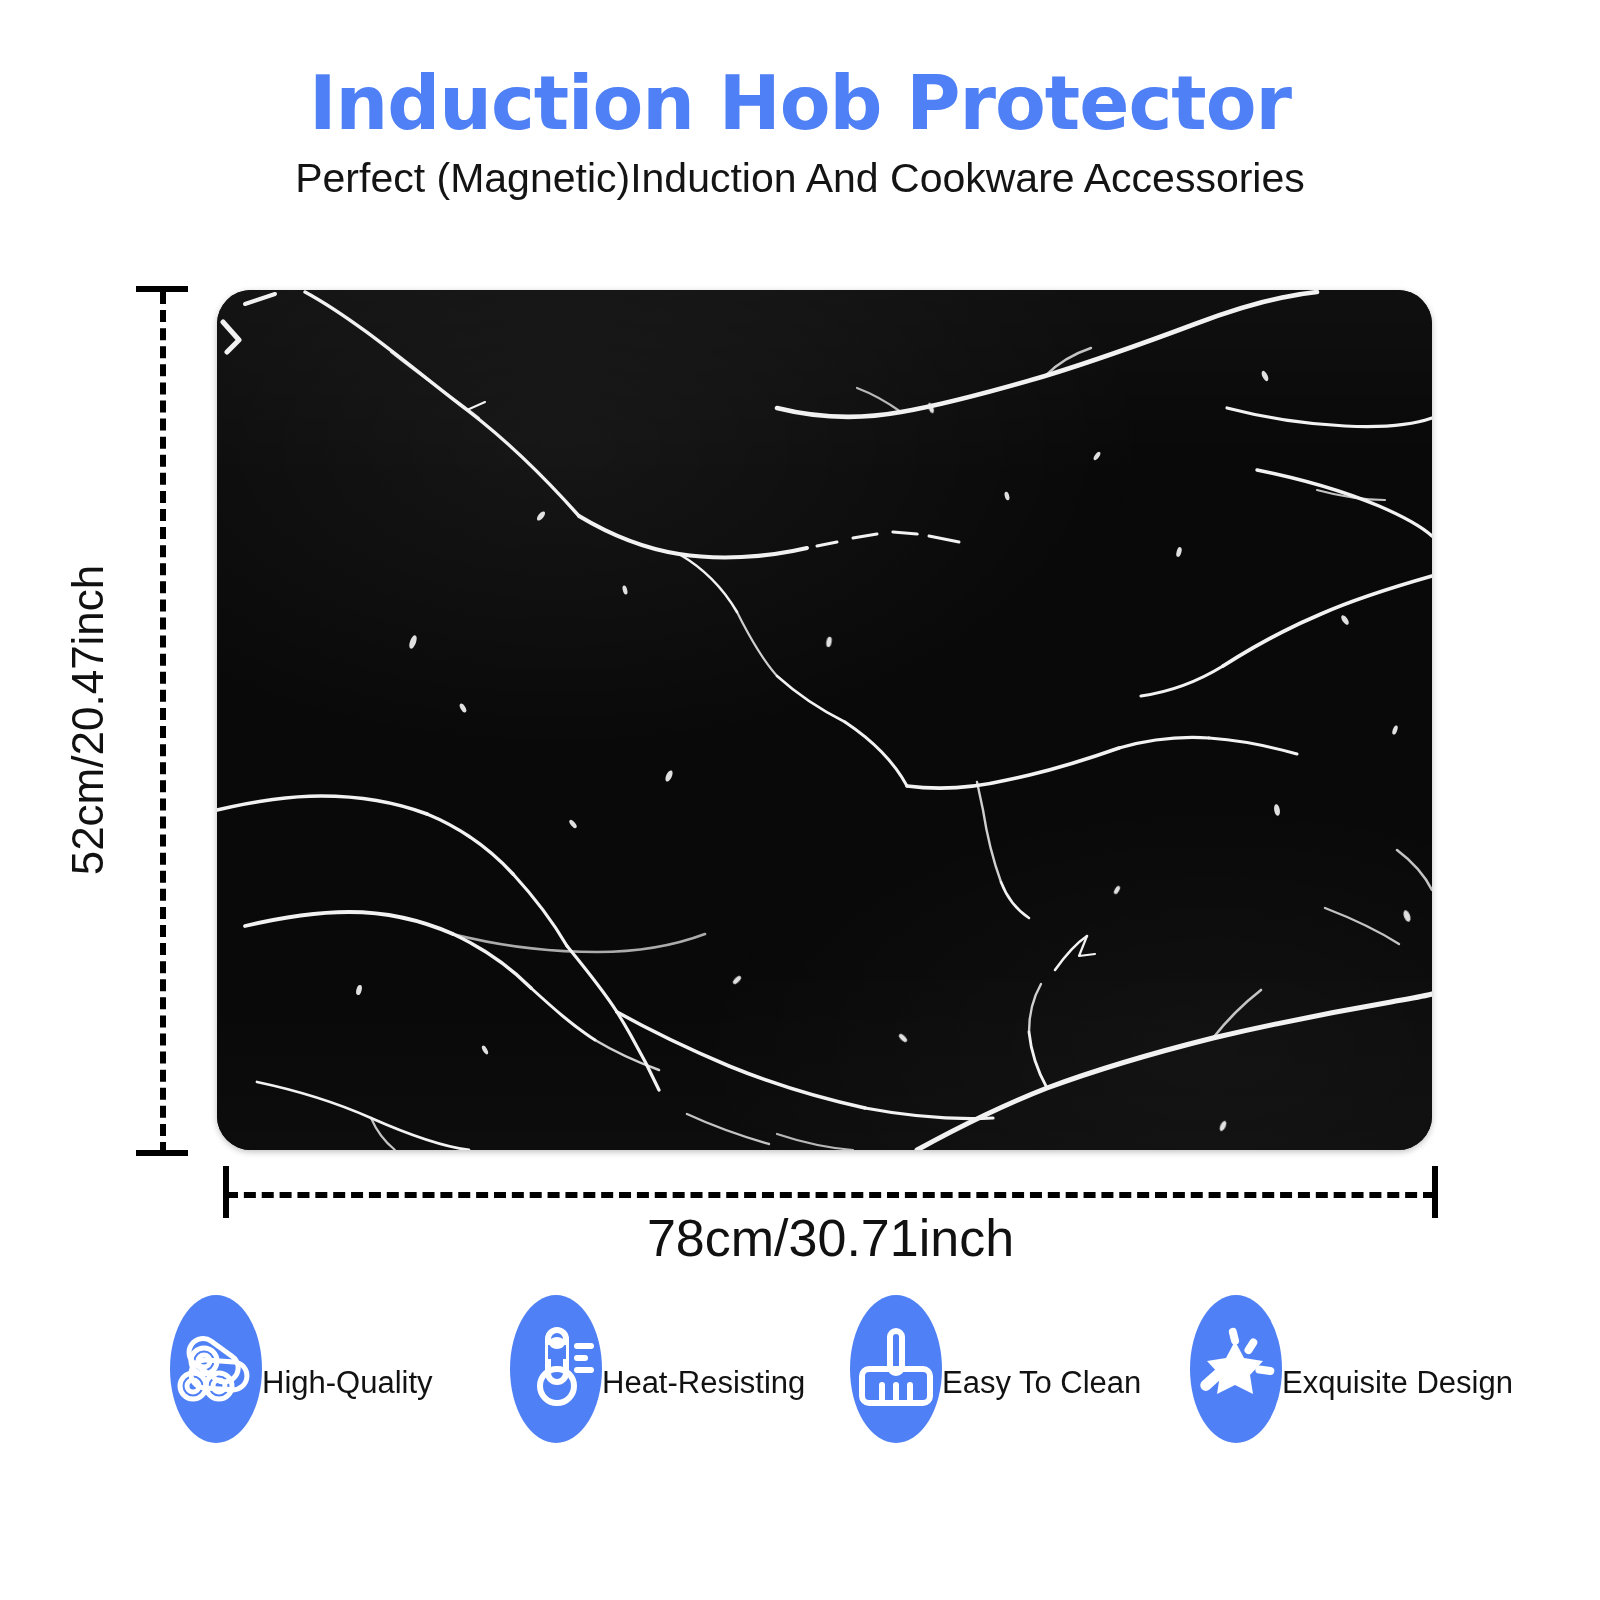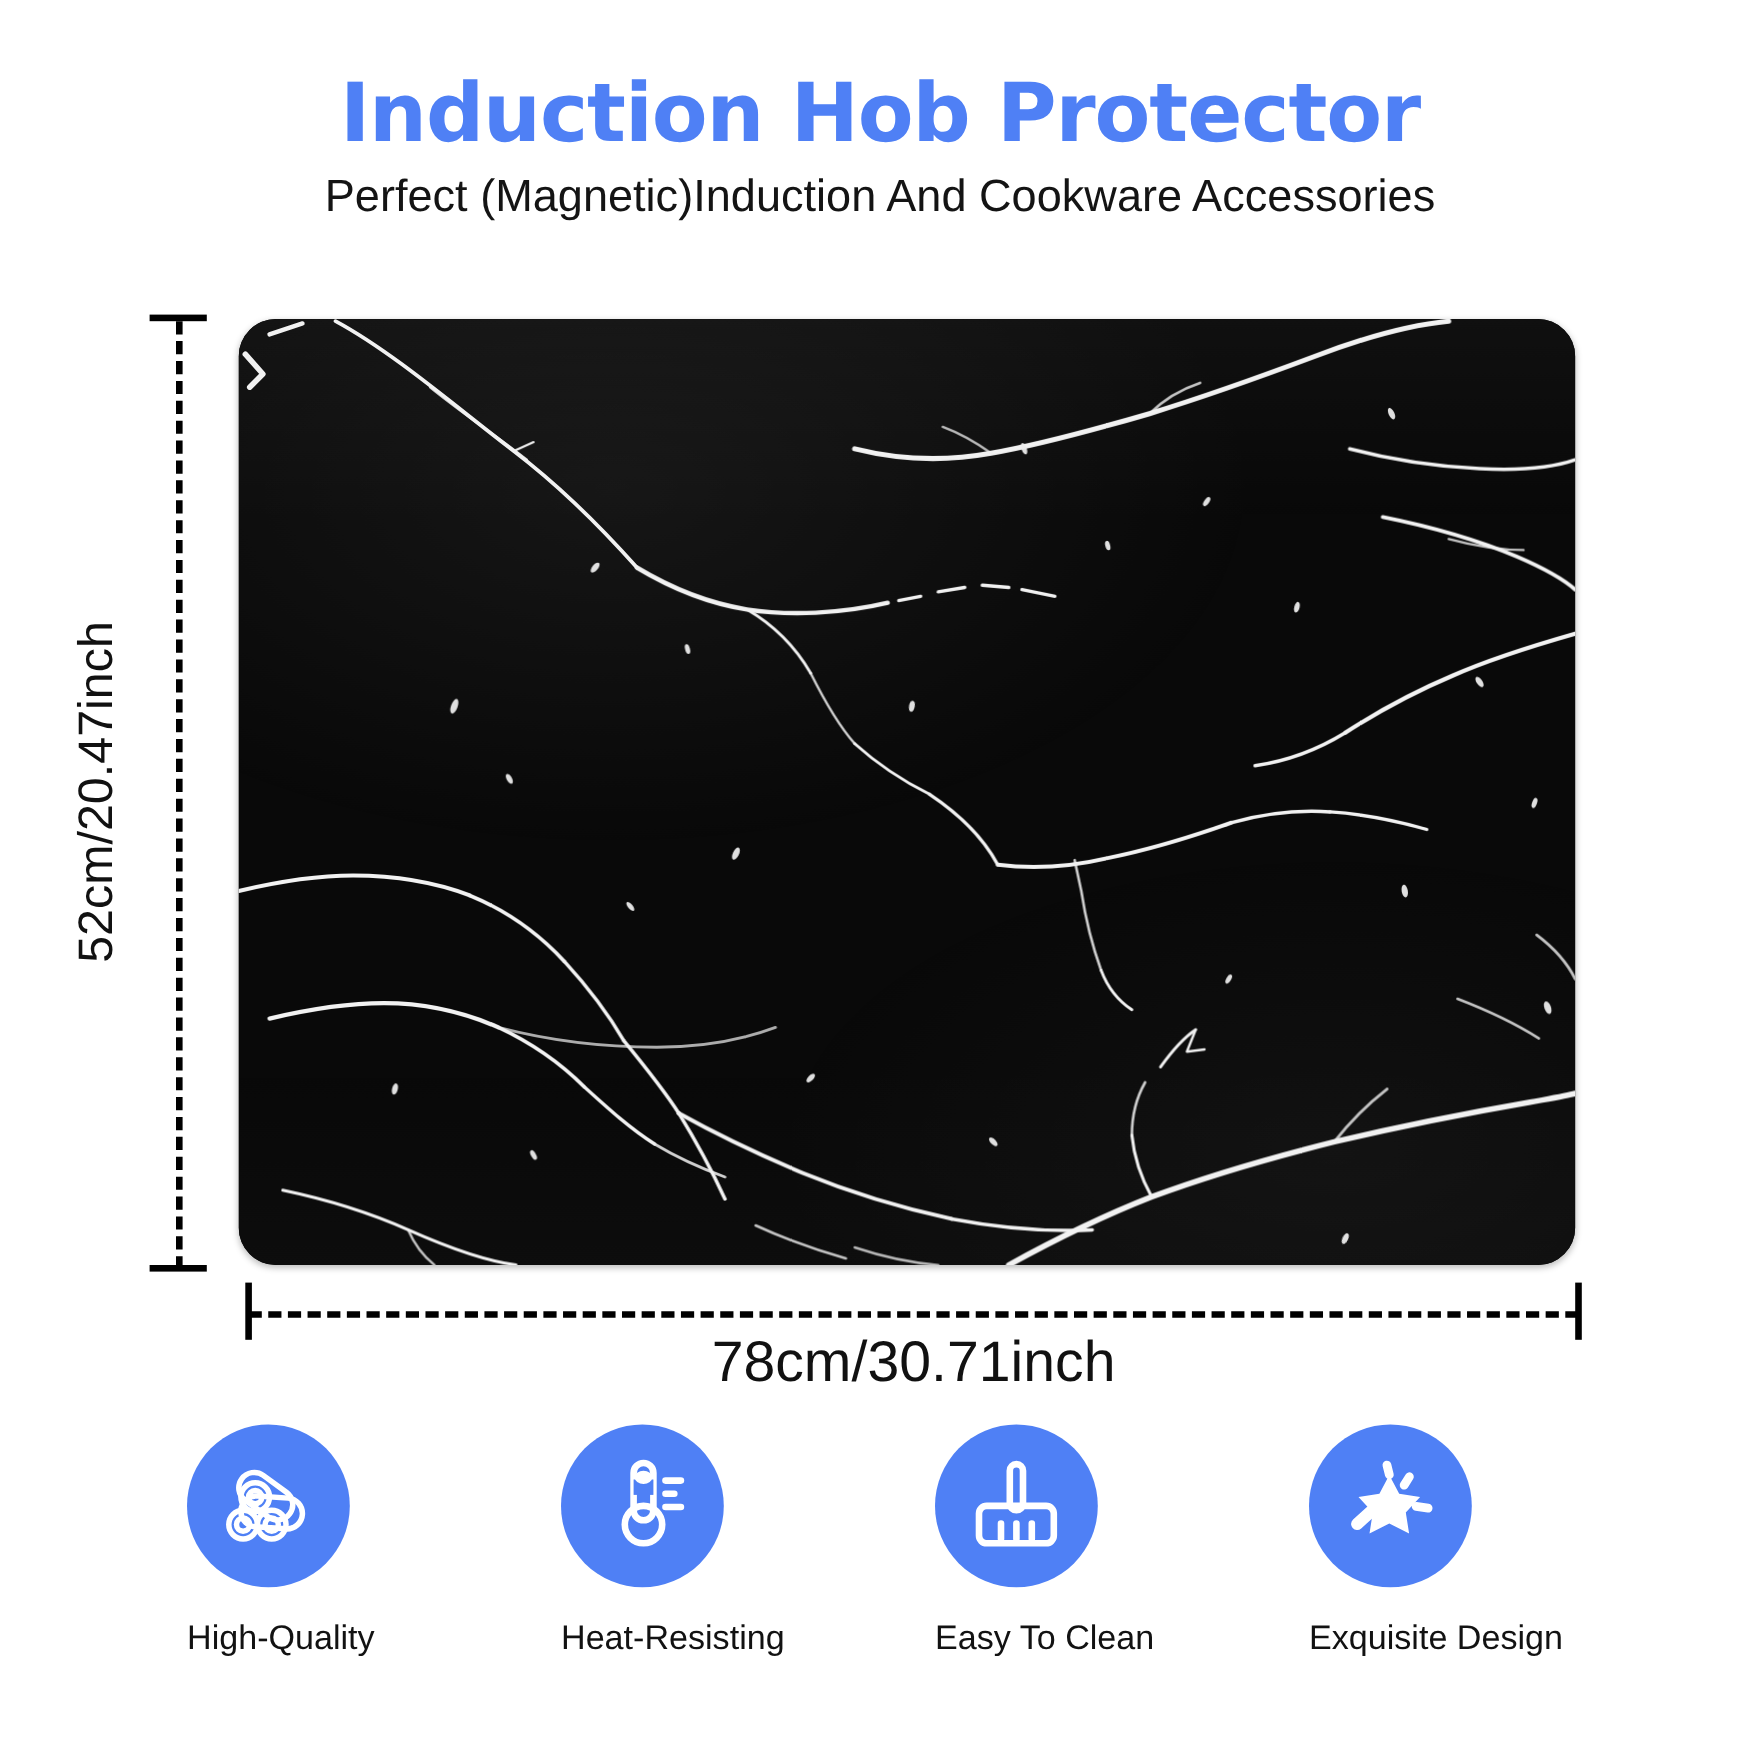--- a/index.html
+++ b/index.html
@@ -149,22 +149,22 @@
     top: 1295px;
     width: 1260px;
     height: 280px;
     display: flex;
     justify-content: space-between;
     align-items: flex-start;
   }
   .feature {
     width: 240px;
     display: flex;
-    flex-direction: column;
-    align-items: flex-start;
+    flex-direction: row;
+    align-items: center;
   }
   .feature-circle {
     width: 148px;
     height: 148px;
     border-radius: 50%;
     background: #4f80f5;
     display: flex;
     align-items: center;
     justify-content: center;
   }

